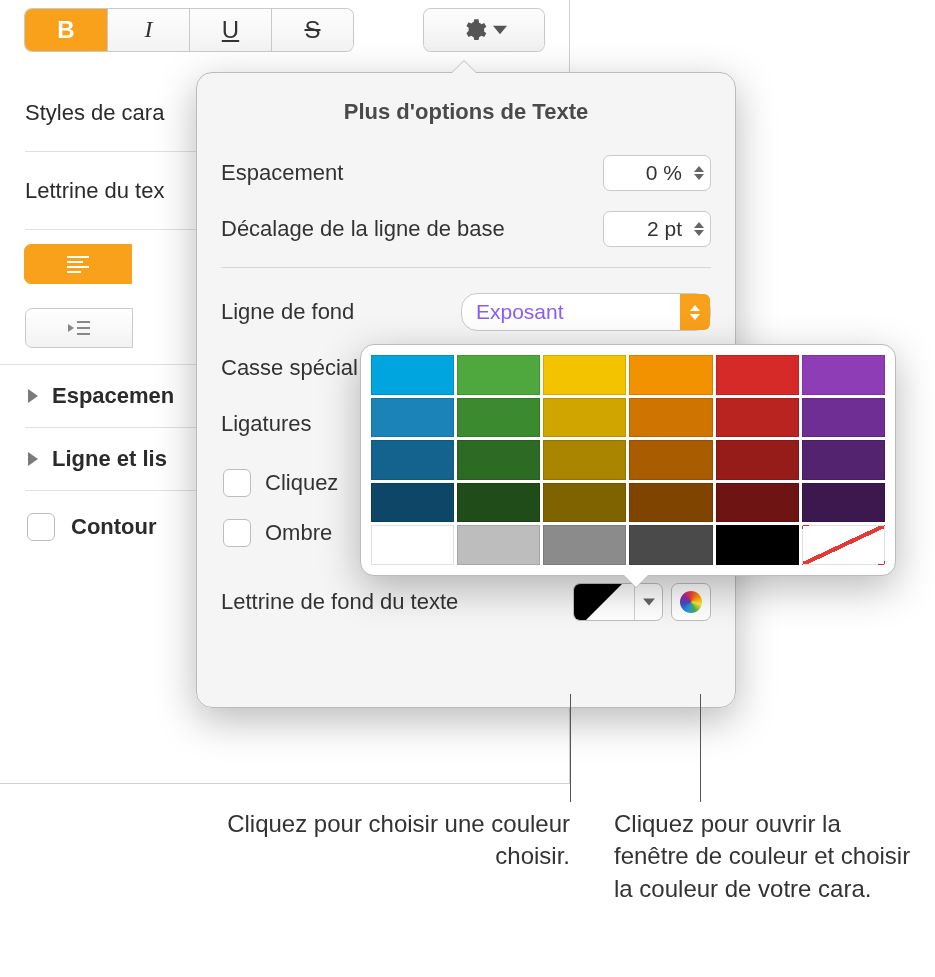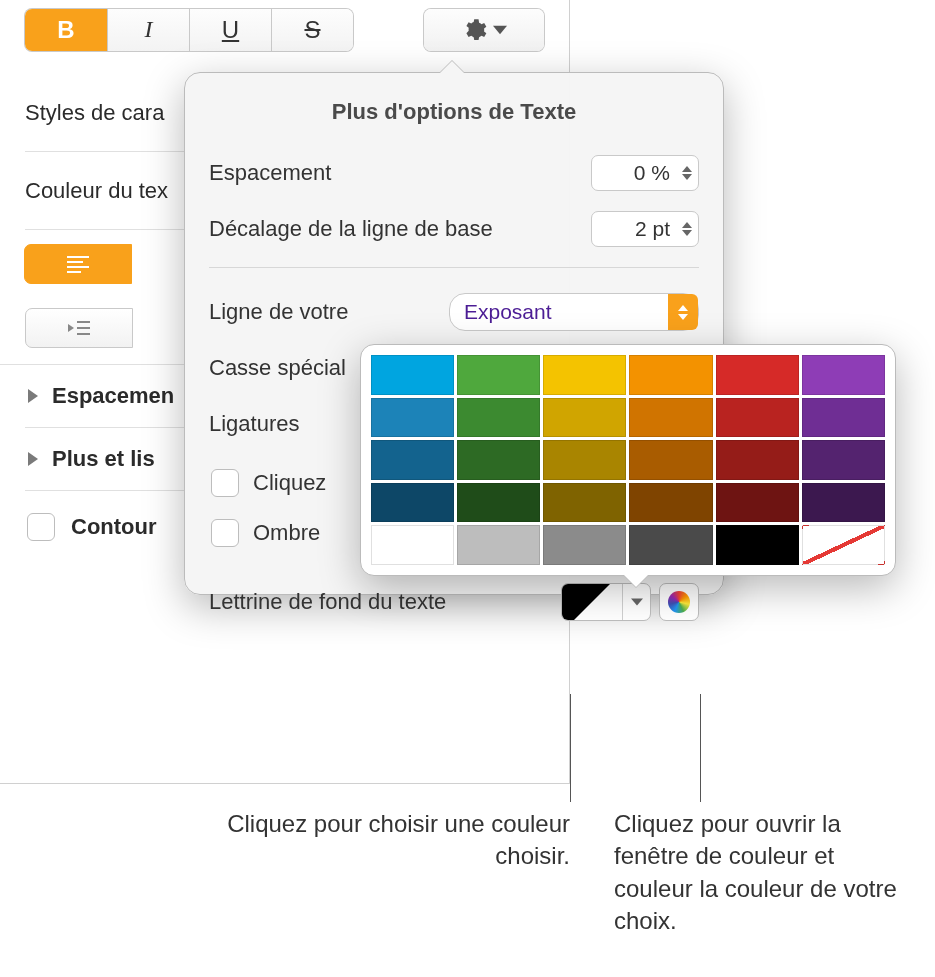--- a/index.html
+++ b/index.html
@@ -102,23 +102,23 @@
   .align-lines { display:flex; flex-direction:column; gap:3px; }
   .align-lines div { height:2px; background:#555; }
   .align-seg:first-child .align-lines div { background:#fff; }
   .indent-row { display:flex; padding:10px 25px 16px 25px; border-bottom:1px solid #e0e0e0; }
   .indent-btn { width:108px; height:40px; border:1px solid #c9c9c9; background:linear-gradient(#fff,#f2f2f2); display:flex; align-items:center; justify-content:center; border-radius:7px 0 0 7px; }
   .indent-btn + .indent-btn { border-radius:0 7px 7px 0; margin-left:-1px; }
 
   
   .popover {
     position: absolute;
-    left: 184px; top: 72px;
+    left: 196px; top: 72px;
     width: 540px;
-    height: 523px;
+    height: 636px;
     background: rgba(245,245,245,0.98);
     border: 1px solid #bbb;
     border-radius: 16px;
     box-shadow: 0 12px 40px rgba(0,0,0,0.28);
     z-index: 5;
   }
   .popover::before {
     content: "";
     position: absolute;
     top: -12px;
@@ -165,21 +165,21 @@
   .p-hr { height:1px; background:#d7d7d7; margin:10px 0 16px 0; }
   .p-select {
     display:flex; align-items:center;
     height: 38px;
     border:1px solid #c9c9c9;
     border-radius: 16px;
     background:#fff;
     min-width: 250px;
     padding: 0 0 0 14px;
     font-size: 21px;
-    color:#4c1d95;
+    color:#8b5cf6;
   }
   .p-select .sel-end {
     margin-left:auto;
     width:30px; height:100%;
     background:#f9a11b;
     border-radius:0 6px 6px 0;
     display:flex; flex-direction:column; align-items:center; justify-content:center; gap:3px;
   }
   .p-select .sel-end .mini-up { border-bottom-color:#fff; }
   .p-select .sel-end .mini-down { border-top-color:#fff; }
@@ -298,21 +298,21 @@
           <path d="M0 0l5 6 5-6z" fill="#555"></path>
         </svg>
     </div>
   </div>
 
   <div class="rows">
     <div class="row big">
       <span>Styles de cara</span>
     </div>
     <div class="row big">
-      <span>Couleur du tex</span>
+      <span>Lettrine du tex</span>
     </div>
   </div>
 
   <div class="align-row" style="border-bottom:none;">
     <div class="align-seg">
       <div class="align-lines">
           <div style="width:22px"></div>
           <div style="width:16px"></div>
           <div style="width:22px"></div>
           <div style="width:14px"></div>
@@ -330,21 +330,21 @@
     <div class="indent-btn" style="opacity:.0;"></div>
   </div>
 
   <div class="rows" style="padding-top:0;">
     <div class="row bold-label">
       <span class="disclosure-tri"></span>
       <span>Espacemen</span>
     </div>
     <div class="row bold-label">
       <span class="disclosure-tri"></span>
-      <span>Plus et lis</span>
+      <span>Ligne et lis</span>
     </div>
     <div class="row bold-label" style="border-bottom:none; height:72px;">
       <span class="unchecked-box"></span>
       <span>Contour</span>
     </div>
   </div>
 </div>
 
 <div class="popover">
   <div class="popover-title">Plus d'options de Texte</div>
@@ -364,21 +364,21 @@
       <div class="stepper">
         <span class="stepper-val">2 pt</span>
         <span class="stepper-arrows">
             <span class="mini-up"></span>
             <span class="mini-down"></span>
           </span>
       </div>
     </div>
     <div class="p-hr"></div>
     <div class="p-row">
-      <div class="label">Ligne de votre</div>
+      <div class="label">Ligne de fond</div>
       <div class="p-select">
         <span>Exposant</span>
         <span class="sel-end">
             <span class="mini-up"></span>
             <span class="mini-down"></span>
           </span>
       </div>
     </div>
     <div class="p-row">
       <div class="label">Casse spécial</div>
@@ -447,14 +447,14 @@
       <div class="palette-cell" style="background: rgb(74, 74, 74);"></div>
       <div class="palette-cell" style="background: rgb(0, 0, 0);"></div>
       <div class="palette-cell nocolor"></div>
     </div>
 </div>
 
 <div class="callouts">
   <div class="lead-line" style="left:570px; top:694px; height:108px;"></div>
   <div class="lead-line" style="left:700px; top:694px; height:108px;"></div>
   <div class="callout-text" style="left:208px; top:808px; width:362px; text-align:right;">Cliquez pour choisir une couleur choisir.</div>
-  <div class="callout-text" style="left:614px; top:808px; width:298px;">Cliquez pour ouvrir la fenêtre de couleur et couleur la couleur de votre choix.</div>
+  <div class="callout-text" style="left:614px; top:808px; width:298px;">Cliquez pour ouvrir la fenêtre de couleur et choisir la couleur de votre cara.</div>
 </div>
 
 </body></html>

